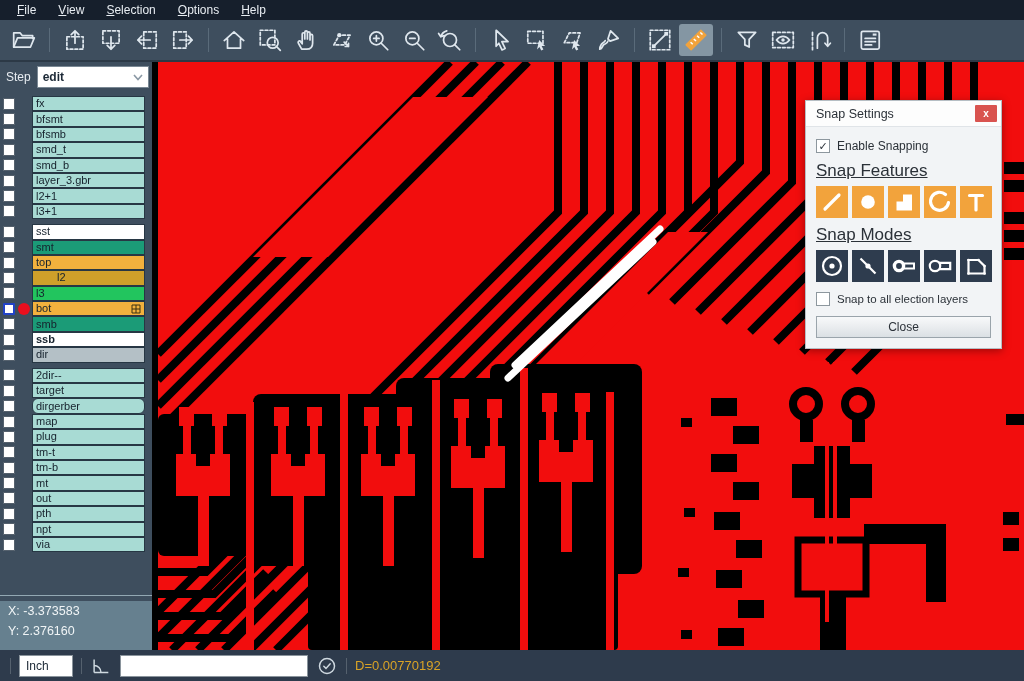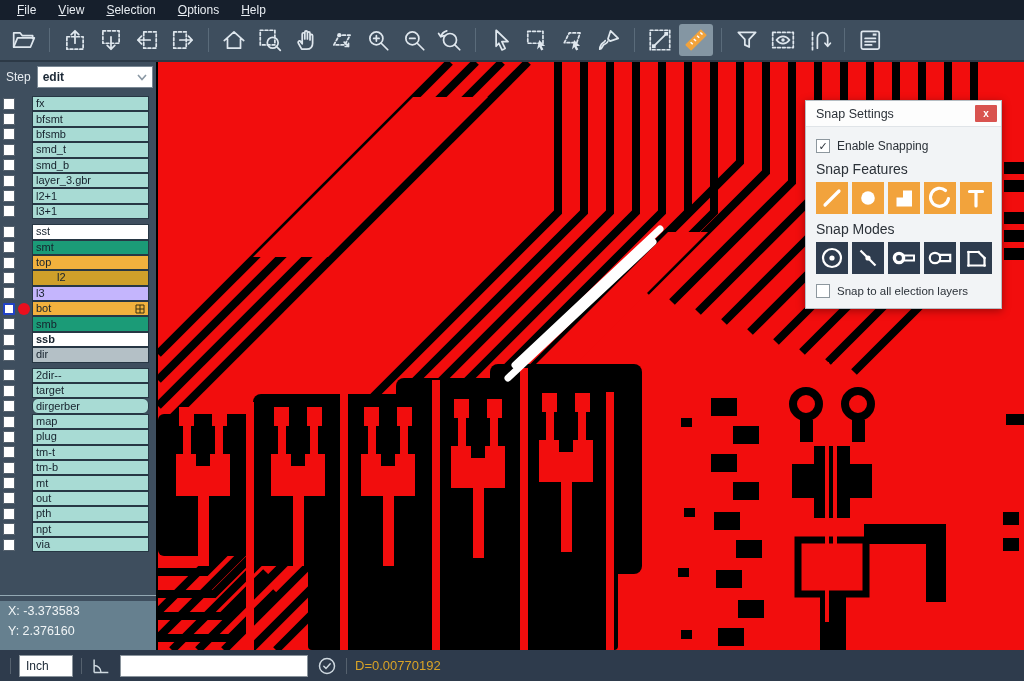--- a/index.html
+++ b/index.html
@@ -16,21 +16,21 @@
            border-bottom:2px solid #2c3946;flex:0 0 auto;}
   .tb-btn{width:34px;height:32px;display:flex;align-items:center;justify-content:center;
           color:#dfe7ee;border-radius:3px;margin:0 1px;}
   .tb-btn.active{background:#8496a3;}
   .tb-btn .icon{width:26px;height:26px;display:block;}
   .tb-btn svg{width:100%;height:100%;display:block;}
   .tb-sep{width:1px;height:24px;background:#5a6b7a;margin:0 7px;}
   
   .main{flex:1;display:flex;min-height:0;}
   .sidebar{width:158px;background:#3e4e5e;display:flex;flex-direction:column;
-           border-right:2px solid #000000;flex:0 0 auto;}
+           border-right:6px solid #000000;flex:0 0 auto;}
   .step-row{height:30px;display:flex;align-items:center;padding:0 3px 0 6px;gap:6px;
             color:#e8edf2;font-size:12px;flex:0 0 auto;}
   .step-select{flex:1;height:22px;background:#fff;border:1px solid #7a8894;display:flex;
                align-items:center;padding:0 2px 0 5px;color:#1b2835;font-size:12px;font-weight:bold;}
   .step-select .chev{margin-left:auto;width:16px;height:16px;color:#8a98a4;}
   .layer-list{padding-top:4px;flex:0 0 auto;}
   .layer-group{margin-bottom:5px;}
   .layer-row{display:flex;height:15.4px;align-items:stretch;}
   .cb-cell{width:18px;display:flex;align-items:center;justify-content:center;}
   .cb{width:12px;height:12px;background:#fff;border:1.5px solid #55616d;border-radius:1px;}
@@ -51,21 +51,21 @@
           border:1px solid #b6bec4;box-shadow:0 2px 8px rgba(0,0,0,.35);}
   .dlg-title{height:26px;display:flex;align-items:center;padding-left:10px;font-size:12.5px;
              color:#2b3138;background:#fdfdfd;border-bottom:1px solid #e0e4e8;}
   .dlg-close{margin-left:auto;width:22px;height:17px;background:#d9534f;color:#fff;display:flex;
              align-items:center;justify-content:center;font-size:10px;font-weight:bold;margin-right:4px;border-radius:1px;}
   .dlg-body{padding:6px 10px 10px;}
   .chk-row{display:flex;align-items:center;gap:7px;font-size:12px;color:#2b3138;margin:6px 0 8px;}
   .chk-row.small{font-size:11.5px;margin:10px 0 0;}
   .chk{width:14px;height:14px;background:#fff;border:1px solid #8d979e;display:flex;flex:0 0 auto;
        align-items:center;justify-content:center;font-size:11px;color:#2b3138;}
-  .section-label{font-size:14px;color:#2b3138;margin:7px 0 5px;}
+  .section-label{font-size:17px;color:#2b3138;margin:7px 0 5px;text-decoration:underline;}
   .btn-row{display:flex;gap:4px;}
   .sq-btn{width:32px;height:32px;display:flex;align-items:center;justify-content:center;padding:0;border:none;}
   .sq-btn.feat{background:#f2a33c;}
   .sq-btn.mode{background:#2e3c4e;}
   .sq-btn svg{width:32px;height:32px;display:block;}
   .close-btn{margin-top:10px;width:100%;height:22px;background:linear-gradient(#f8f9fa,#dbe0e4);
              border:1px solid #9aa4ab;font-size:12px;color:#2b3138;font-family:inherit;}
   
   .statusbar{height:31px;background:#2e3b4c;display:flex;align-items:center;padding:0 10px;gap:8px;flex:0 0 auto;}
   .sb-sep{width:1px;height:16px;background:#55616e;}
@@ -403,21 +403,21 @@
               <div class="gutter"></div>
               <div class="name-cell" style="background: rgb(207, 160, 42); padding-left: 24px;">
                 <span>l2</span>
               </div>
             </div>
             <div class="layer-row">
               <div class="cb-cell">
                 <span class="cb"></span>
               </div>
               <div class="gutter"></div>
-              <div class="name-cell" style="background: #c4b5fd;">
+              <div class="name-cell" style="background: #22c55e;">
                 <span>l3</span>
               </div>
             </div>
             <div class="layer-row">
               <div class="cb-cell">
                 <span class="cb selected"></span>
               </div>
               <div class="gutter">
                 <span class="dot"></span>
               </div>
@@ -791,20 +791,21 @@
                     <circle cx="24.5" cy="23.5" r="1.3" fill="#fff"></circle>
                     <circle cx="8.5" cy="23.5" r="1.3" fill="#fff"></circle>
                   </svg>
                 </span>
               </button>
             </div>
           <label class="chk-row small">
             <span class="chk"></span>
             <span>Snap to all election layers</span>
           </label>
+          <button class="close-btn">Close</button>
         </div>
       </div>
     </div>
   </div>
 
   <div class="statusbar">
     <div class="sb-sep"></div>
     <div class="unit-select">
       <span>Inch</span>
       <span class="chev">

